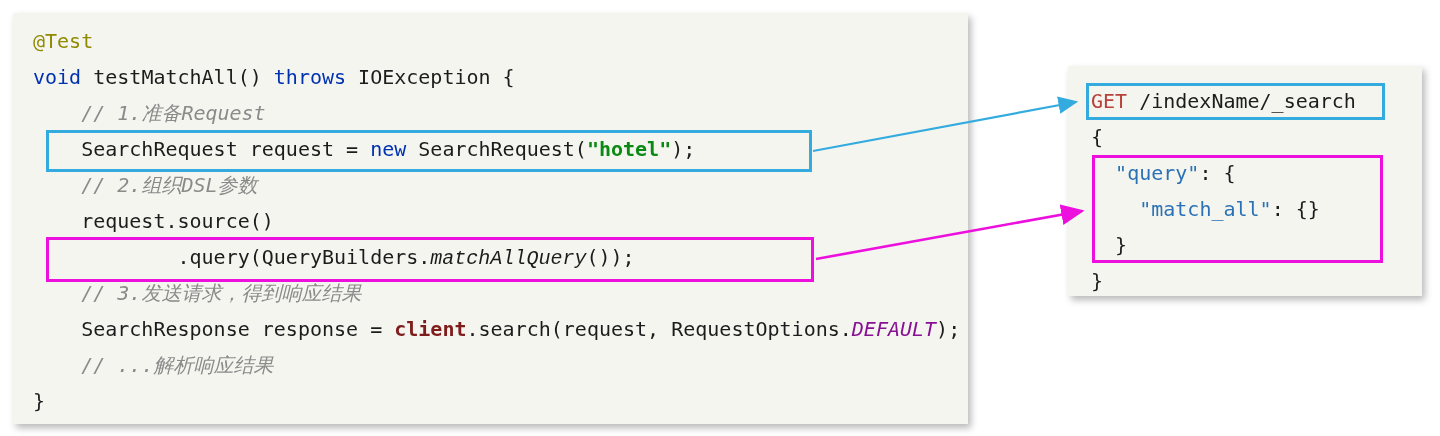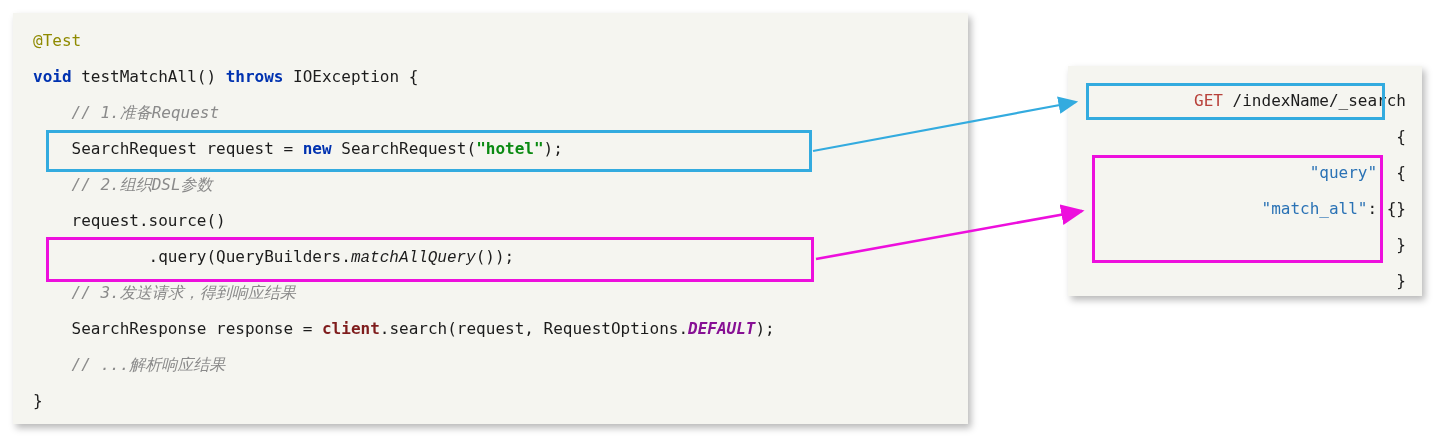--- a/index.html
+++ b/index.html
@@ -5,35 +5,35 @@
   html,body{margin:0;padding:0;}
   body{
     width:1440px;height:436px;position:relative;background:#ffffff;
     font-family:"DejaVu Sans Mono", monospace;overflow:hidden;
   }
   .panel{
     position:absolute;background:#f5f5f0;
     box-shadow:3px 4px 7px rgba(0,0,0,0.28);
   }
   #left-panel{left:13px;top:13px;width:955px;height:411px;}
-  #right-panel{left:1068px;top:66px;width:354px;height:230px;text-align:right;}
+  #right-panel{left:1068px;top:66px;width:354px;height:230px;}
   .code{
-    position:absolute;top:0;left:0;right:16px;
-    font-size:16px;line-height:36px;color:#1c1c1c;
+    position:absolute;top:0;left:0;right:7px;
+    font-size:20px;line-height:36px;color:#1c1c1c;
     white-space:pre;
   }
   #left-code{padding:10px 0 0 20px;}
   #right-code{padding:17px 0 0 23px;}
   .code-line{height:36px;white-space:pre;}
-  .tk-kw{color:#0032b0;font-weight:bold;}
+  .tk-kw{color:#0032b0;font-weight:normal;}
   .tk-ann{color:#8f8a00;}
   .tk-cmt{color:#8a8a8a;font-style:italic;}
   .tk-str{color:#0a8a12;font-weight:bold;}
   .tk-fld{color:#7f1d1d;font-weight:bold;}
-  .tk-fldi{color:#871094;font-weight:bold;font-style:italic;}
+  .tk-fldi{color:#871094;font-weight:normal;font-style:italic;}
   .tk-it{font-style:italic;font-family:Liberation Mono, monospace;}
   .tk-red{color:#b8413a;}
   .tk-key{color:#2a72b5;}
   .hl-box{position:absolute;box-sizing:border-box;background:transparent;pointer-events:none;}
   .hl-cyan{border:3px solid #33abdf;}
   .hl-magenta{border:3px solid #ed0fdd;}
   #hl-left-cyan{left:46px;top:130px;width:766px;height:42px;}
   #hl-left-magenta{left:46px;top:237px;width:768px;height:45px;}
   #hl-right-cyan{left:1086px;top:83px;width:299px;height:37px;}
   #hl-right-magenta{left:1092px;top:155px;width:291px;height:108px;}

